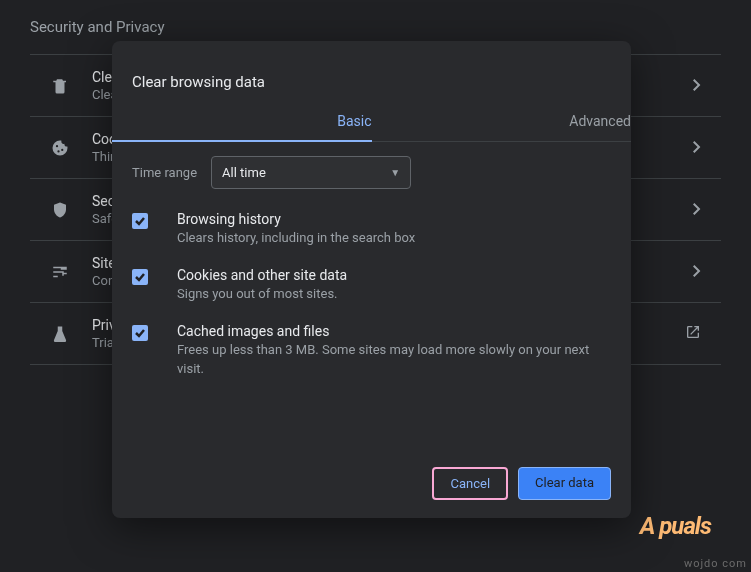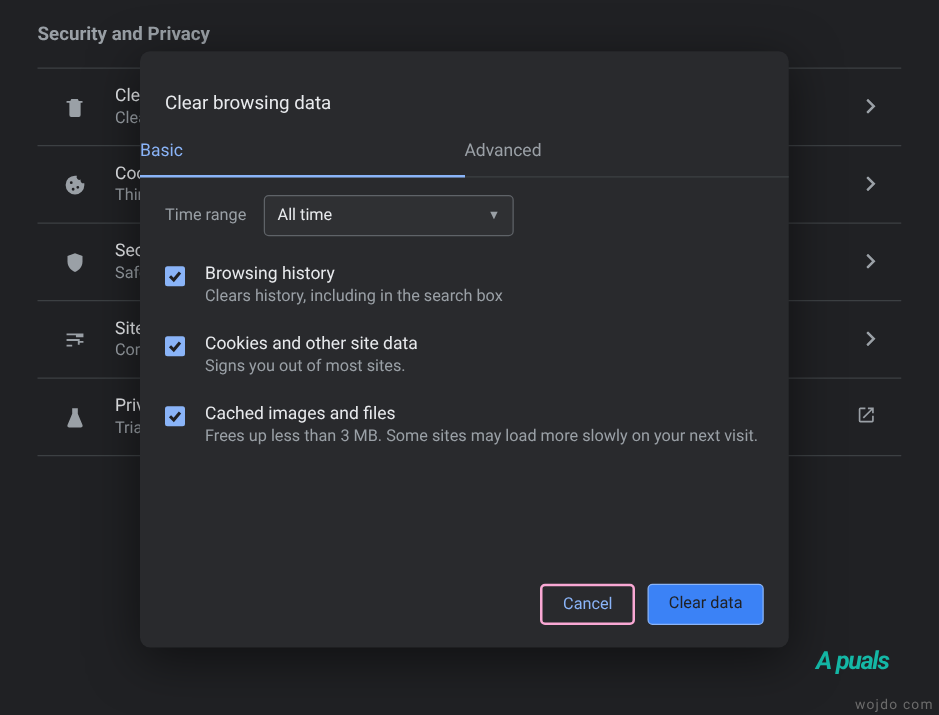--- a/index.html
+++ b/index.html
@@ -15,21 +15,21 @@
       color: #e8eaed;
       position: relative;
       overflow: hidden;
     }
     .page {
       padding: 18px 30px;
     }
     .page-title {
       font-size: 15px;
       color: #9aa0a6;
-      font-weight: 700;
+      font-weight: 400;
       margin-bottom: 18px;
     }
     .settings-list {
       display: flex;
       flex-direction: column;
     }
     .settings-row {
       display: flex;
       align-items: center;
       padding: 14px 20px;
@@ -94,21 +94,21 @@
       color: #e8eaed;
       padding: 32px 20px 10px 20px;
       font-weight: 400;
     }
     .tabs {
       display: flex;
       border-bottom: 1px solid #3c4043;
     }
     .tab {
       flex: 1;
-      text-align: left;
+      text-align: right;
       padding: 12px 0;
       font-size: 14px;
       color: #9aa0a6;
       cursor: pointer;
       position: relative;
     }
     .tab.active {
       color: #8ab4f8;
     }
     .tab.active::after {
@@ -146,21 +146,21 @@
       cursor: pointer;
       font-size: 13px;
       color: #e8eaed;
     }
     .select-box .caret {
       color: #9aa0a6;
       font-size: 10px;
     }
     .check-item {
       display: flex;
-      gap: 16px;
+      gap: 29px;
       margin-bottom: 20px;
       align-items: flex-start;
     }
     .checkbox {
       width: 16px;
       height: 16px;
       border-radius: 2px;
       background: #8ab4f8;
       flex-shrink: 0;
       display: flex;
@@ -207,22 +207,22 @@
     }
     .btn-primary {
       background: #3b82f6;
       color: #202124;
       border: 1px solid #8ab4f8;
     }
     .watermark {
       position: absolute;
       right: 40px;
       bottom: 32px;
-      color: #14b8a6;
-      font-size: 20px;
+      color: #fdba74;
+      font-size: 24px;
       font-weight: 700;
       font-style: italic;
       letter-spacing: -1px;
       z-index: 0;
       pointer-events: none;
     }
     .watermark2 {
       position: absolute;
       right: 4px;
       bottom: 2px;

